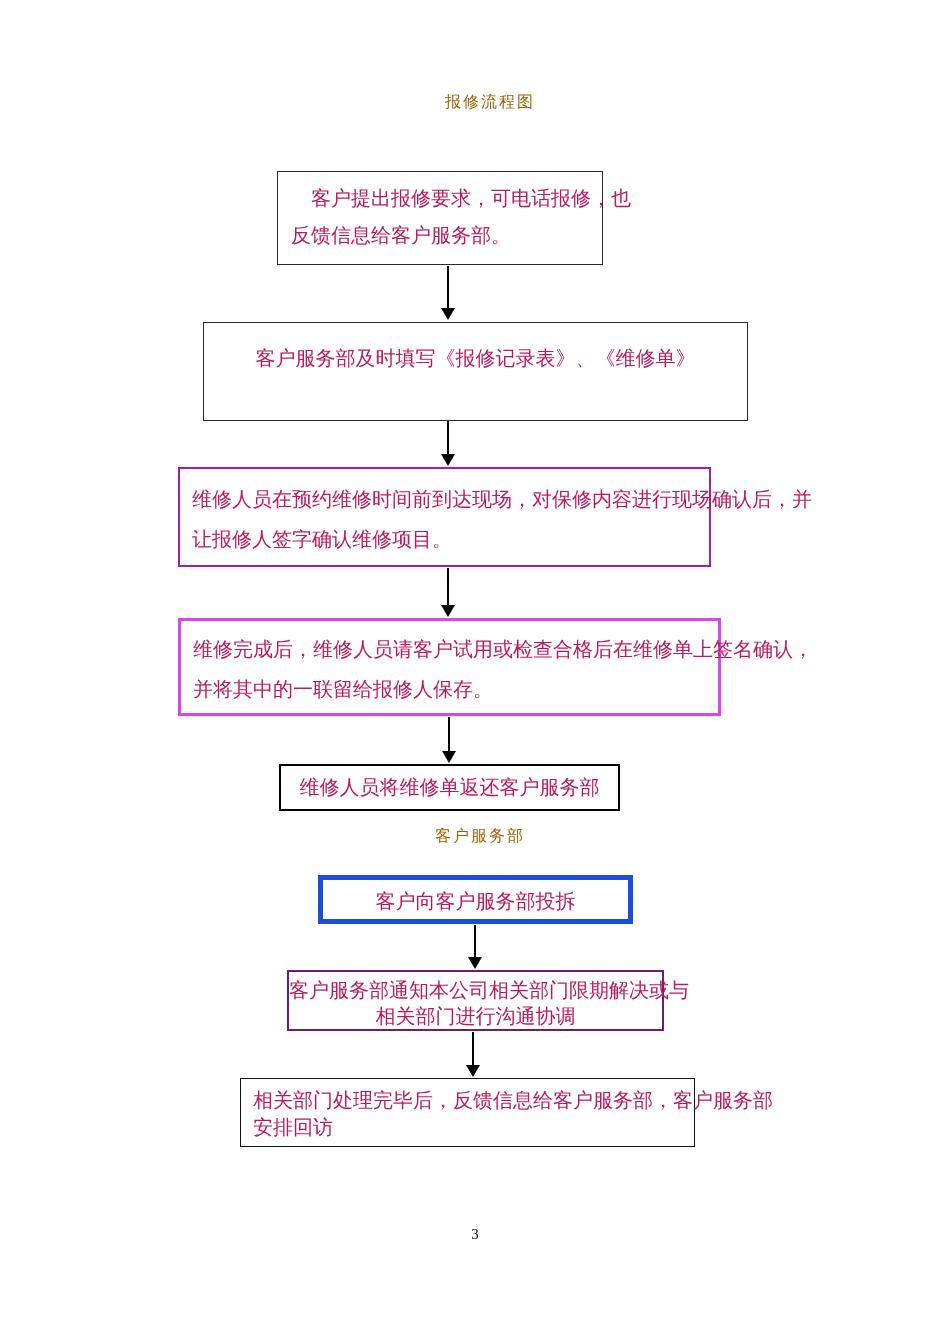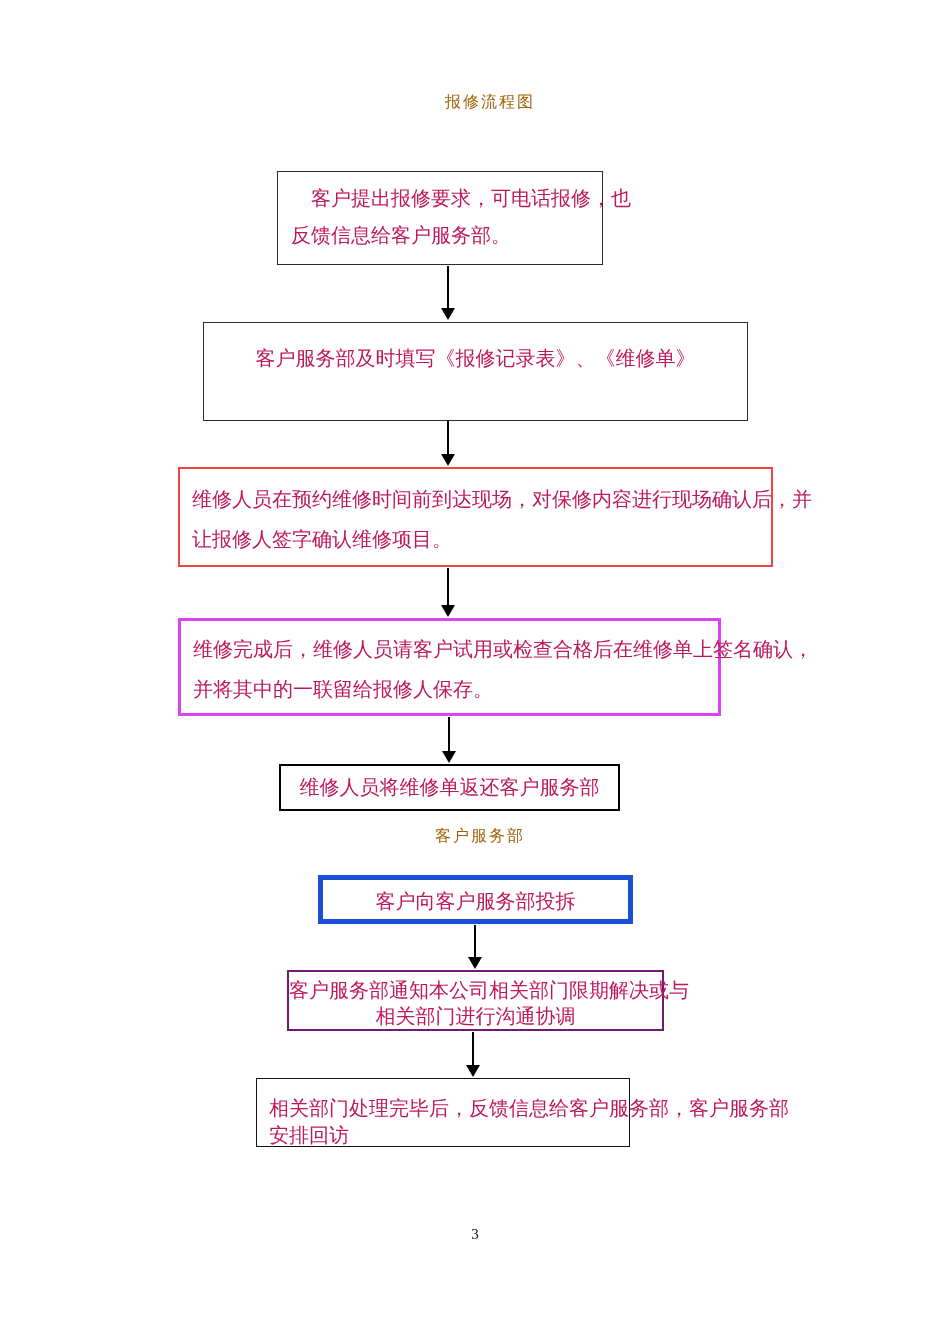--- a/index.html
+++ b/index.html
@@ -45,22 +45,22 @@
     line-height: 37px;
   }
   #box-r2 {
     left: 203px; top: 322px; width: 545px; height: 99px;
     border: 1.5px solid #2b2b2b;
     padding-top: 15px;
     text-align: center;
     line-height: 40px;
   }
   #box-r3 {
-    left: 178px; top: 467px; width: 595px; height: 100px;
-    border: 2px solid #ef4444;
+    left: 178px; top: 467px; width: 533px; height: 100px;
+    border: 2px solid #a21caf;
     padding: 10px 6px 0 12px;
     line-height: 40px;
   }
   #box-r4 {
     left: 178px; top: 618px; width: 543px; height: 98px;
     border: 3px solid #d946ef;
     padding: 8px 6px 0 12px;
     line-height: 40px;
   }
   #box-r5 {
@@ -76,23 +76,23 @@
     line-height: 42px;
   }
   #box-c2 {
     left: 287px; top: 970px; width: 377px; height: 61px;
     border: 2px solid #701a75;
     text-align: center;
     padding-top: 5px;
     line-height: 26px;
   }
   #box-c3 {
-    left: 256px; top: 1078px; width: 374px; height: 69px;
+    left: 240px; top: 1078px; width: 455px; height: 69px;
     border: 1.5px solid #111111;
-    padding: 16px 6px 0 12px;
+    padding: 8px 6px 0 12px;
     line-height: 27px;
   }
 
   .arrow { position: absolute; width: 14px; }
   .arrow-shaft {
     position: absolute; left: 6px; top: 0; bottom: 11px;
     width: 2px; background: #000000;
   }
   .arrow-head {
     position: absolute; left: 0; bottom: 0;

